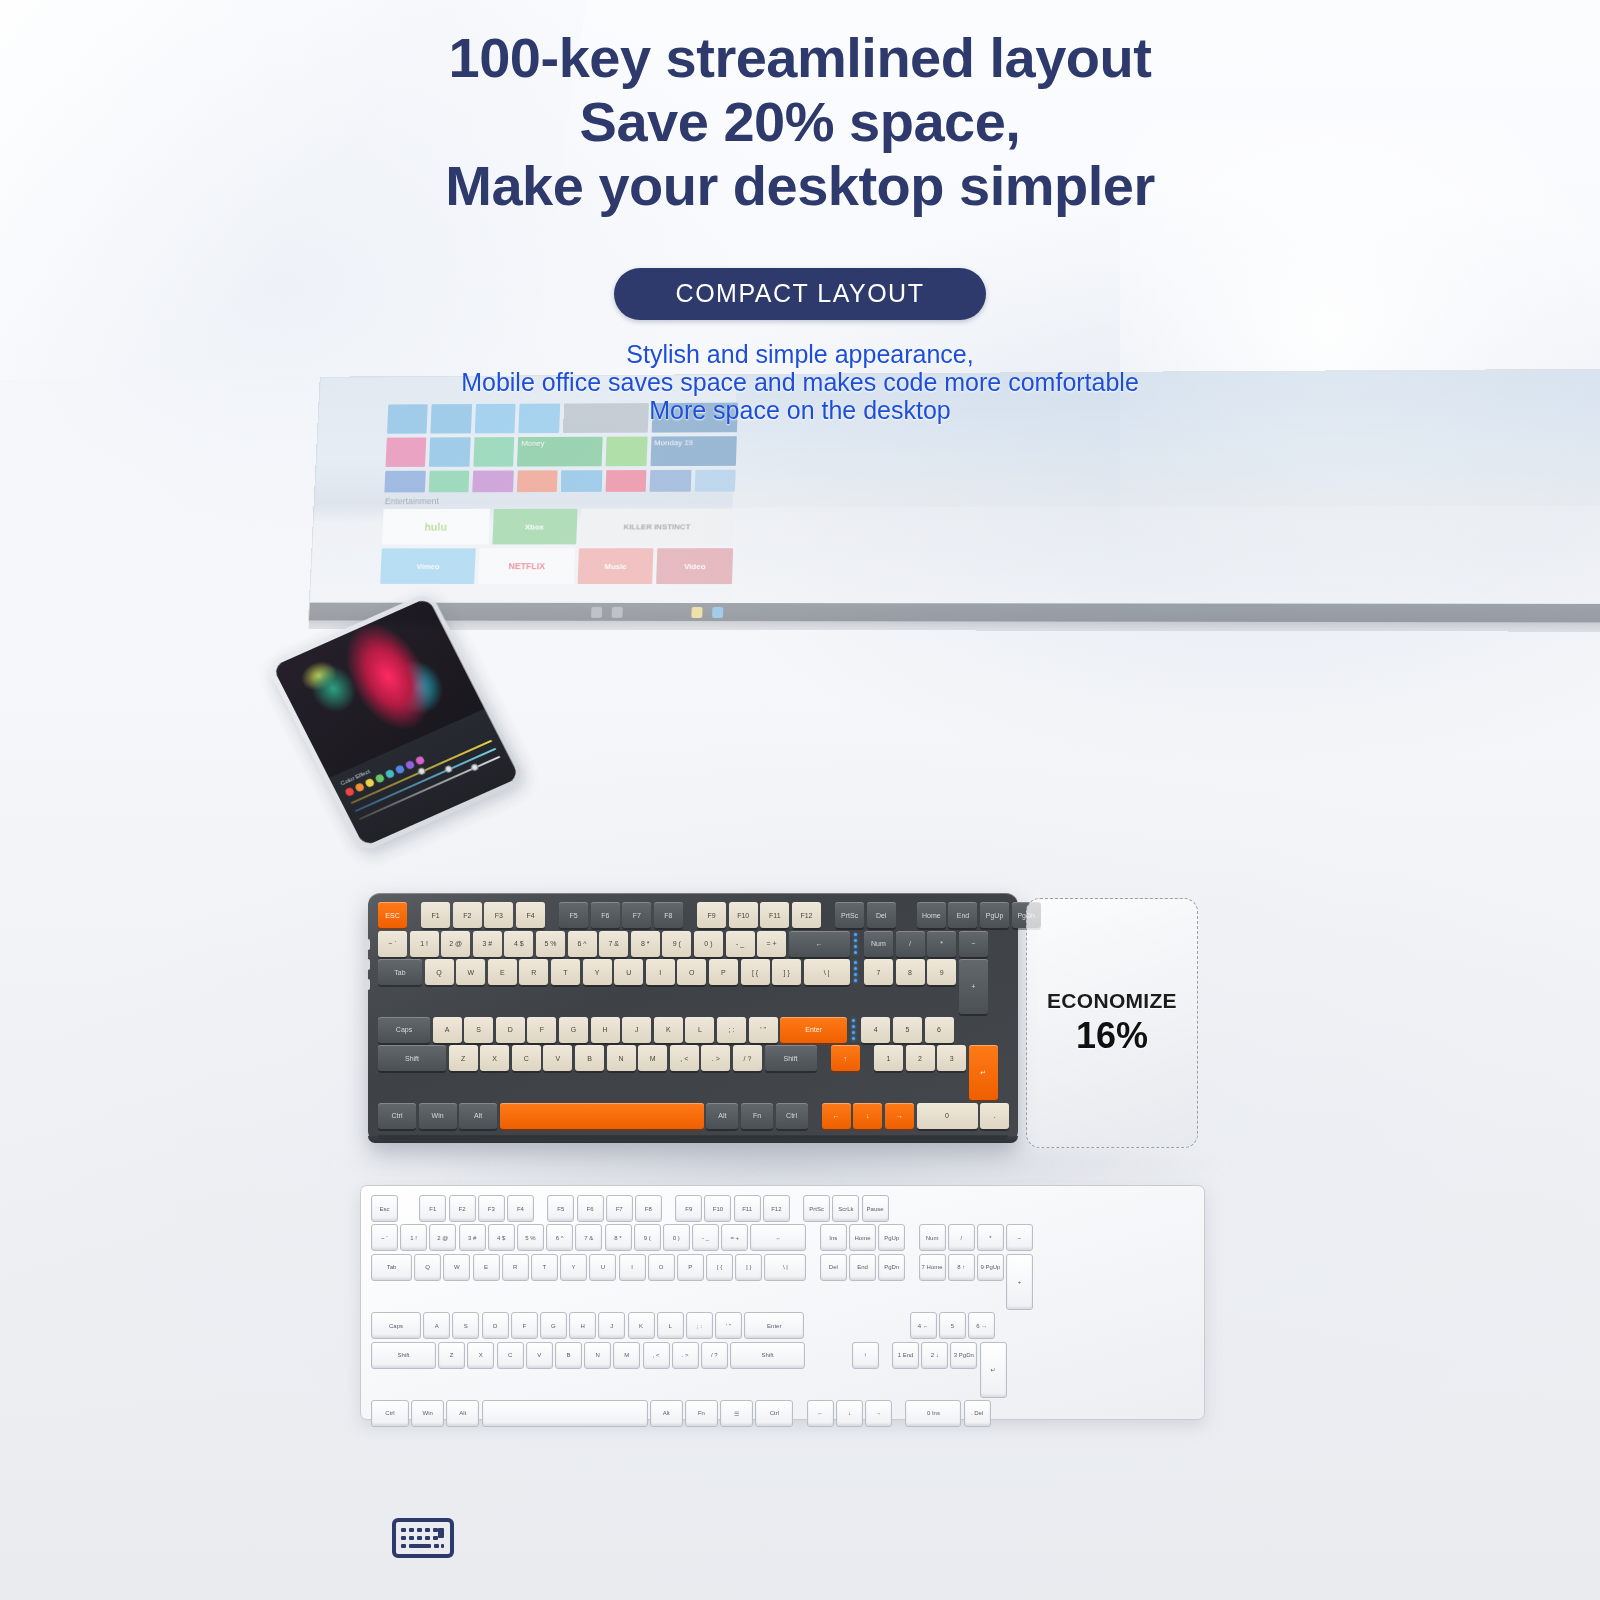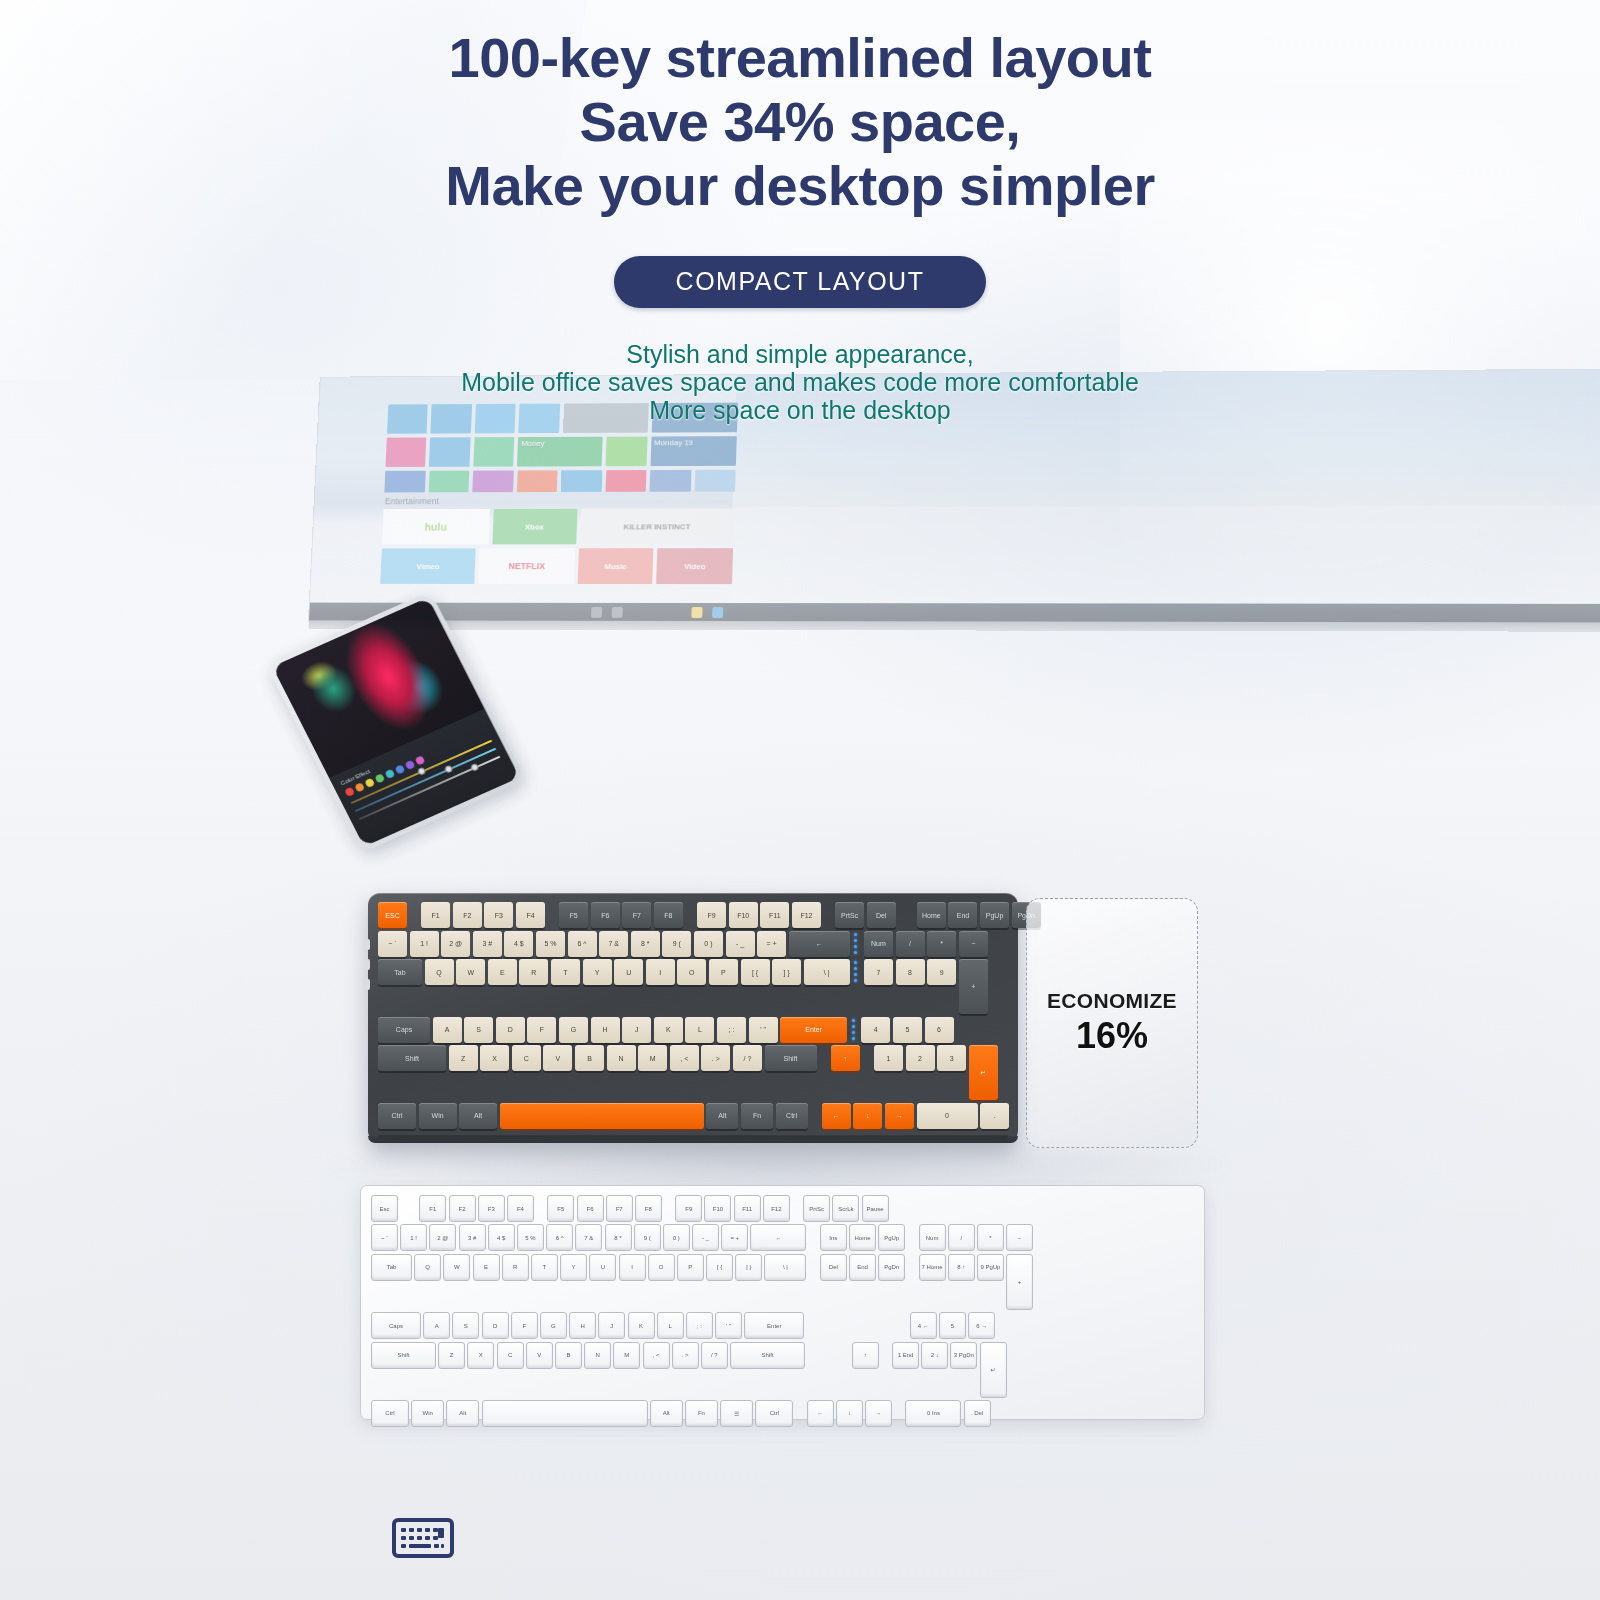--- a/index.html
+++ b/index.html
@@ -42,37 +42,37 @@
     color: #2e3a6b;
     font-size: 56px;
     font-weight: bold;
     line-height: 1.14;
     letter-spacing: -0.5px;
     white-space: pre-line;
     z-index: 40;
     text-shadow: 0 1px 0 rgba(255,255,255,.8);
   }
   .badge-wrap {
-    position: absolute; top: 256px; left: 0; right: 0;
+    position: absolute; top: 268px; left: 0; right: 0;
     text-align: center; z-index: 40;
   }
   .badge {
     display: inline-block;
     background: #2e3a6b;
     color: #ffffff;
     font-size: 25px;
     letter-spacing: 1.5px;
     padding: 11px 62px 12px;
     border-radius: 26px;
     box-shadow: 0 2px 5px rgba(40,50,90,.25);
   }
   .subcopy {
     position: absolute; top: 340px; left: 0; right: 0;
     text-align: center; z-index: 40;
-    color: #0f766e;
+    color: #1d4ed8;
     font-size: 25px;
     line-height: 1.12;
     white-space: pre-line;
     text-shadow: 0 1px 2px rgba(255,255,255,.95);
   }
 
   
   .monitor {
     position: absolute;
     left: 300px; top: 372px; width: 1320px; height: 250px;
@@ -341,21 +341,21 @@
         </div>
         <div class="ph-slider" style="background:linear-gradient(90deg,#3a3a3a,#d8d8d8)">
           <div class="ph-knob" style="left:80%"></div>
         </div>
       </div>
     </div>
   </div>
 </div>
 
 <h1 class="headline">100-key streamlined layout
-Save 34% space,
+Save 20% space,
 Make your desktop simpler</h1>
 
 <div class="badge-wrap">
   <span class="badge">COMPACT LAYOUT</span>
 </div>
 
 <p class="subcopy">Stylish and simple appearance,
 Mobile office saves space and makes code more comfortable
 More space on the desktop</p>
 

